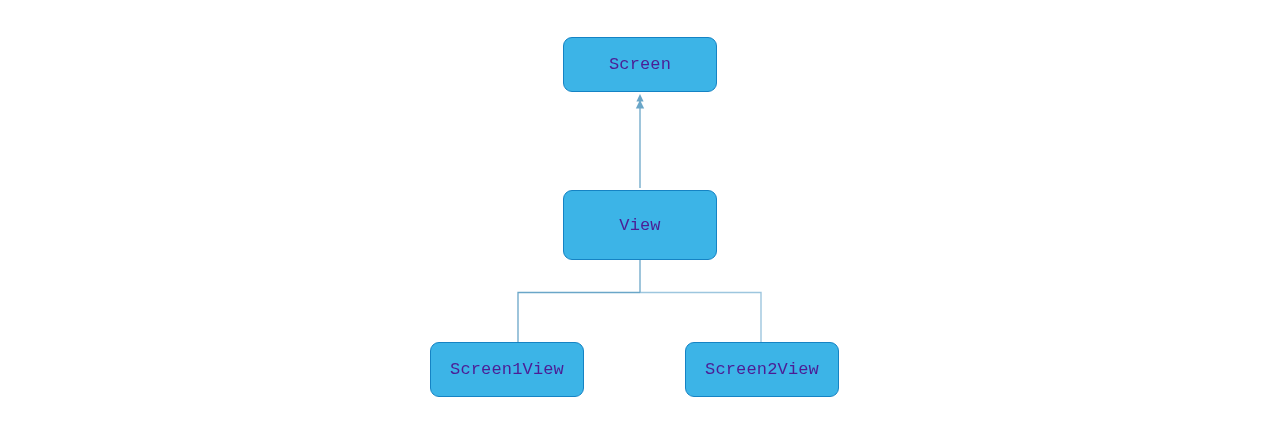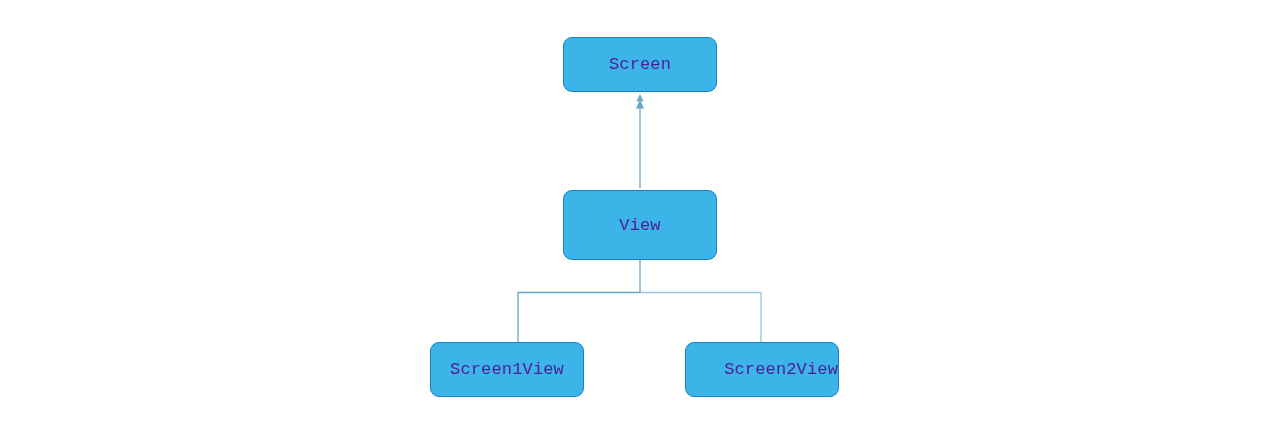--- a/index.html
+++ b/index.html
@@ -86,17 +86,17 @@
   </div>
 
   <div class="node" style="left:563px; top:190px; width:154px; height:70px;">
     <span class="node-label">View</span>
   </div>
 
   <div class="node" style="left:418px; top:342px; width:154px; height:55px;margin-left:12px;">
     <span class="node-label">Screen1View</span>
   </div>
 
-  <div class="node" style="left:685px; top:342px; width:154px; height:55px;justify-content:flex-end;">
+  <div class="node" style="left:685px; top:342px; width:154px; height:55px;">
     <span class="node-label">Screen2View</span>
   </div>
 
 </div>
 
 </body></html>

